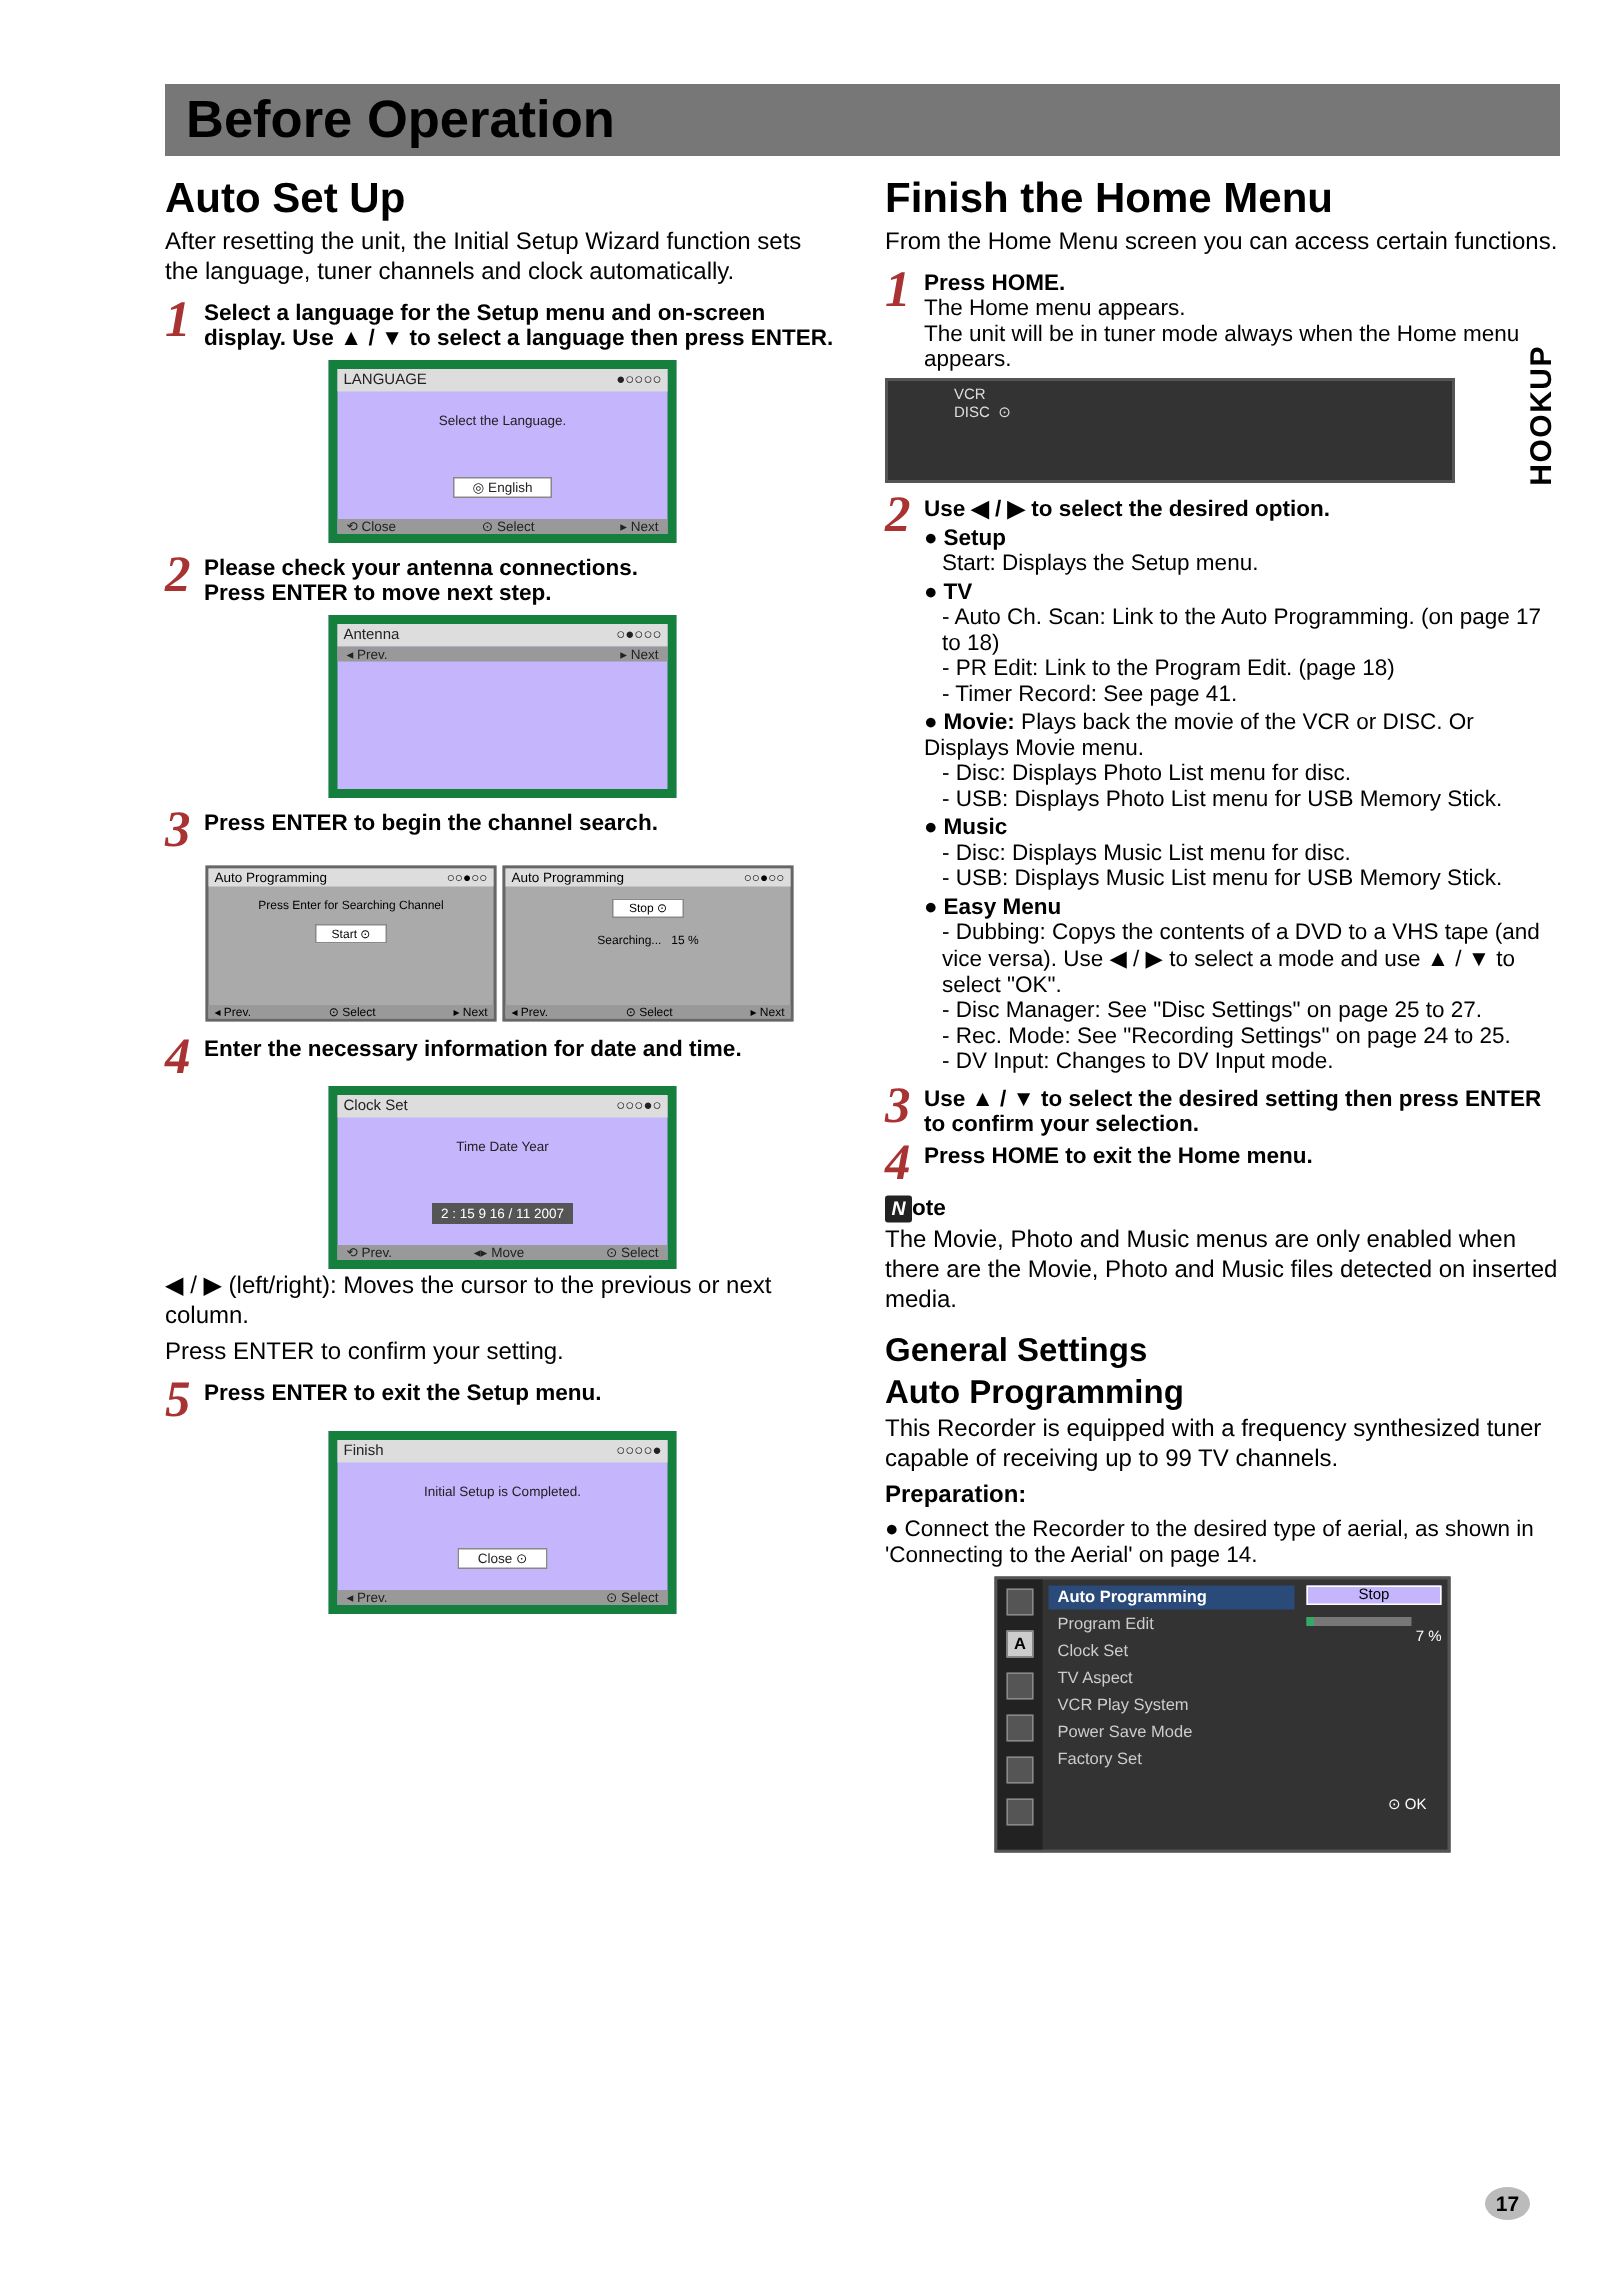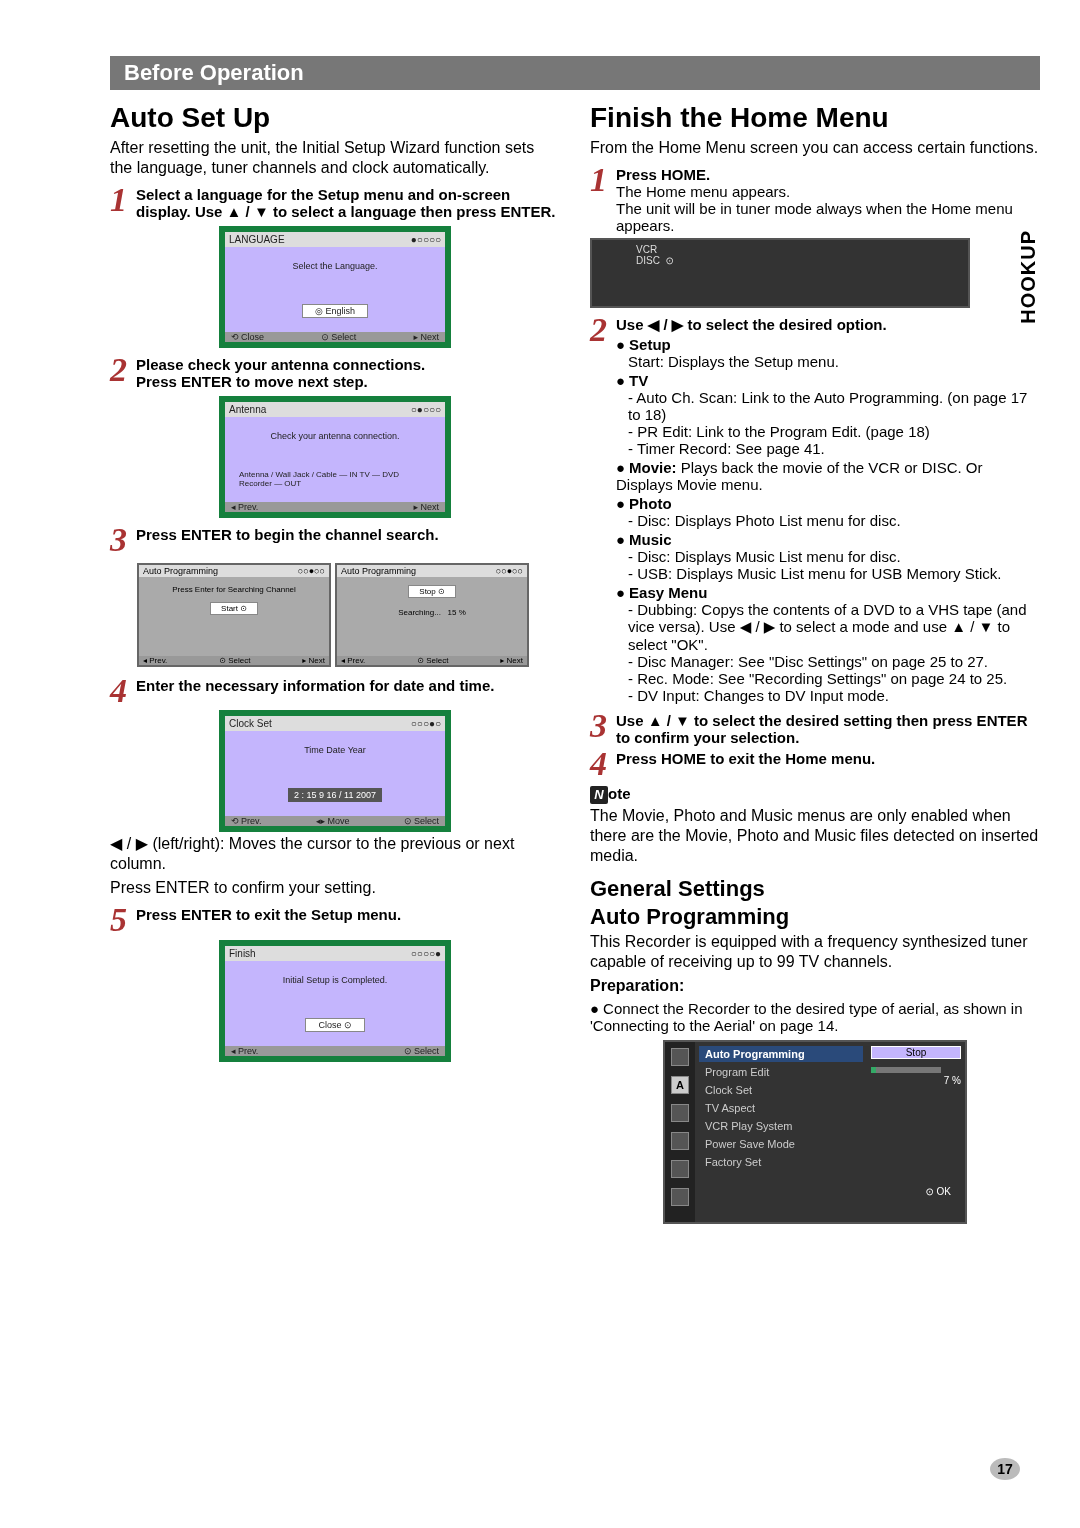--- a/index.html
+++ b/index.html
@@ -1,17 +1,17 @@
 <!DOCTYPE html>
 <html><head>
 <meta charset="utf-8">
 <style>
   body { margin:0; padding:0; font-family: Arial, Helvetica, sans-serif; color:#000; background:#fff; }
   .page { width:1080px; height:1528px; position:relative; background:#fff; margin:0 auto; box-sizing:border-box; padding:56px 40px 40px 110px; }
-  .section-title-bar { background:#777; color:#ffffff; font-weight:bold; font-size:22px; padding:4px 14px; margin-bottom:8px; }
+  .section-title-bar { background:#777; color:#000000; font-weight:bold; font-size:35px; padding:4px 14px; margin-bottom:8px; }
   .cols { display:flex; gap:30px; }
   .col { flex:1; font-size:16px; }
   h2.main { font-size:28px; font-weight:bold; margin:4px 0 4px 0; }
   h3.sub { font-size:22px; font-weight:bold; margin:10px 0 2px 0; }
   p { margin:0 0 4px 0; line-height:1.25; }
   .step { display:flex; margin:8px 0 4px 0; }
   .step-num { font-family: Georgia, 'Times New Roman', serif; font-style:italic; font-weight:bold; font-size:34px; color:#a93333; line-height:0.8; width:26px; flex-shrink:0; text-align:left; }
   .step-text { font-size:15px; }
   .bold { font-weight:bold; }
   .bullet-item { font-size:15px; margin-left:12px; }
@@ -75,24 +75,20 @@
 
       <div class="step">
         <div class="step-num">2</div>
         <div class="step-text bold">
           <span>Please check your antenna connections.</span><br>
           <span>Press ENTER to move next step.</span>
         </div>
       </div>
       <div class="screenshot">
         <div class="title"><span>Antenna</span><span style="float:right">○●○○○</span></div>
-        <div class="body">
-          <div>Check your antenna connection.</div>
-          <div style="font-size:8px;margin-top:4px;">Antenna / Wall Jack / Cable — IN TV — DVD Recorder — OUT</div>
-        </div>
         <div class="footer">
             <span>◂ Prev.</span>
             <span></span>
             <span>▸ Next</span>
           </div>
       </div>
 
       <div class="step">
         <div class="step-num">3</div>
         <div class="step-text bold">Press ENTER to begin the channel search.</div>
@@ -186,22 +182,22 @@
         <div class="step-num">2</div>
         <div class="step-text">
           <span class="bold">Use ◀ / ▶ to select the desired option.</span>
           <div class="bullet-head"><span class="bullet-dot">●</span><span class="bold">Setup</span></div>
           <div class="bullet-item">Start: Displays the Setup menu.</div>
           <div class="bullet-head"><span class="bullet-dot">●</span><span class="bold">TV</span></div>
           <div class="bullet-item">- Auto Ch. Scan: Link to the Auto Programming. (on page 17 to 18)</div>
           <div class="bullet-item">- PR Edit: Link to the Program Edit. (page 18)</div>
           <div class="bullet-item">- Timer Record: See page 41.</div>
           <div class="bullet-head"><span class="bullet-dot">●</span><span class="bold">Movie:</span><span> Plays back the movie of the VCR or DISC. Or Displays Movie menu.</span></div>
-          <div class="bullet-head"><span class="bullet-dot">●</span><span class="bold">Photo</span></div>
           <div class="bullet-item">- Disc: Displays Photo List menu for disc.</div>
+          <div class="bullet-item">- USB: Displays Photo List menu for USB Memory Stick.</div>
           <div class="bullet-head"><span class="bullet-dot">●</span><span class="bold">Music</span></div>
           <div class="bullet-item">- Disc: Displays Music List menu for disc.</div>
           <div class="bullet-item">- USB: Displays Music List menu for USB Memory Stick.</div>
           <div class="bullet-head"><span class="bullet-dot">●</span><span class="bold">Easy Menu</span></div>
           <div class="bullet-item">- Dubbing: Copys the contents of a DVD to a VHS tape (and vice versa). Use ◀ / ▶ to select a mode and use ▲ / ▼ to select "OK".</div>
           <div class="bullet-item">- Disc Manager: See "Disc Settings" on page 25 to 27.</div>
           <div class="bullet-item">- Rec. Mode: See "Recording Settings" on page 24 to 25.</div>
           <div class="bullet-item">- DV Input: Changes to DV Input mode.</div>
         </div>
       </div>

